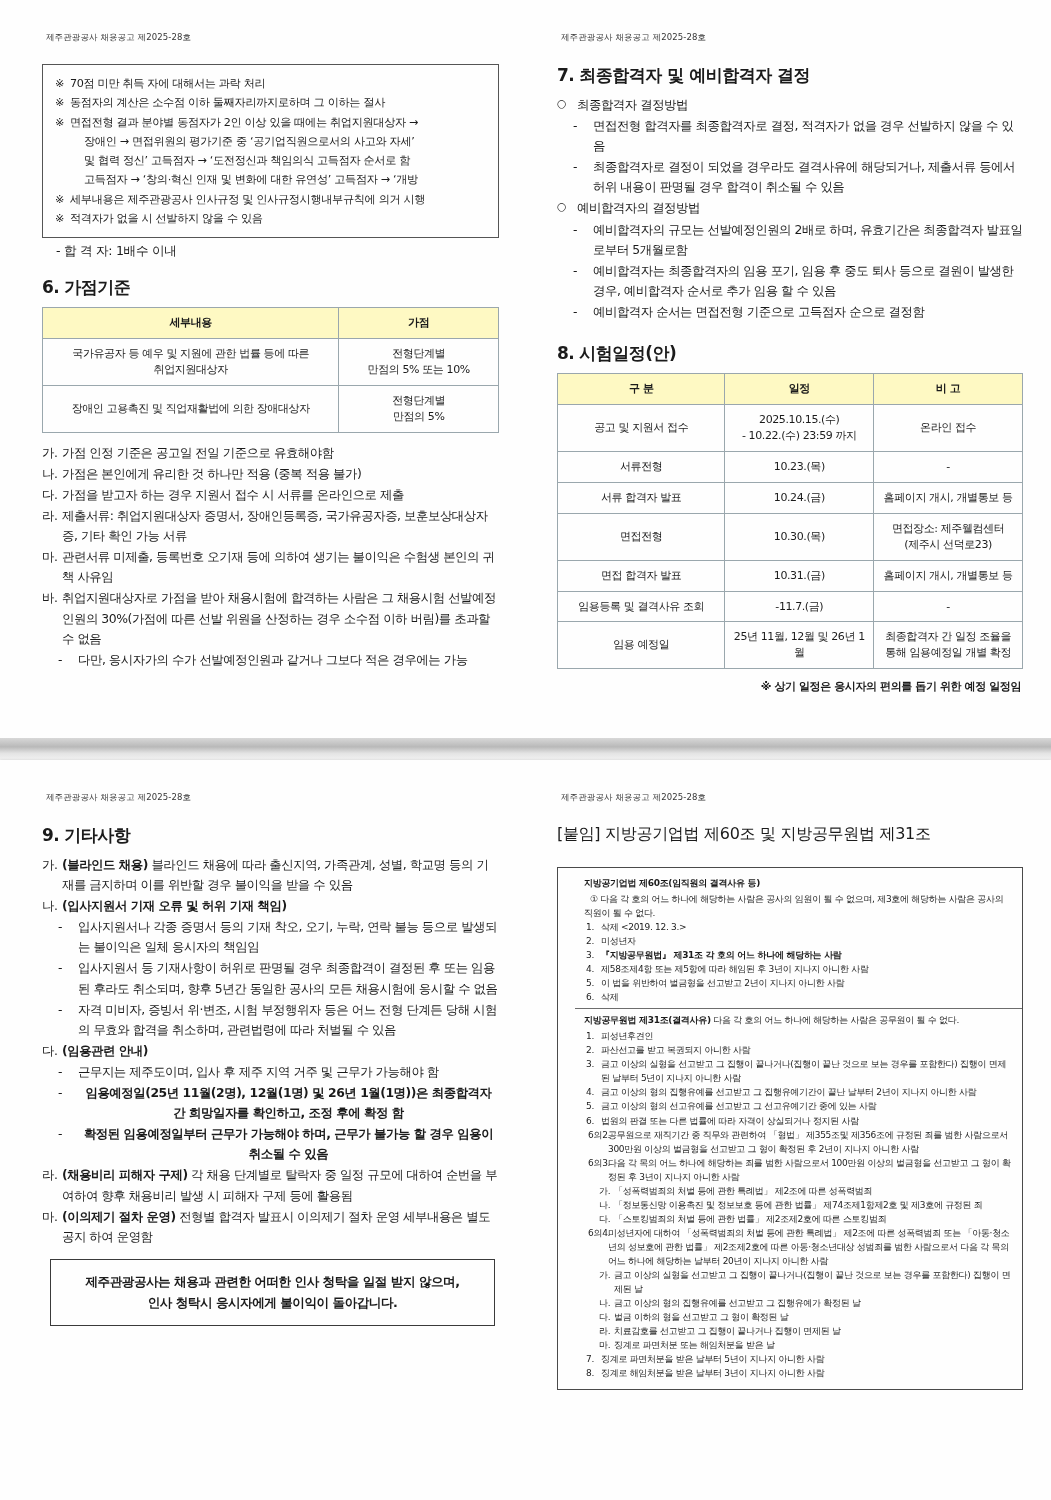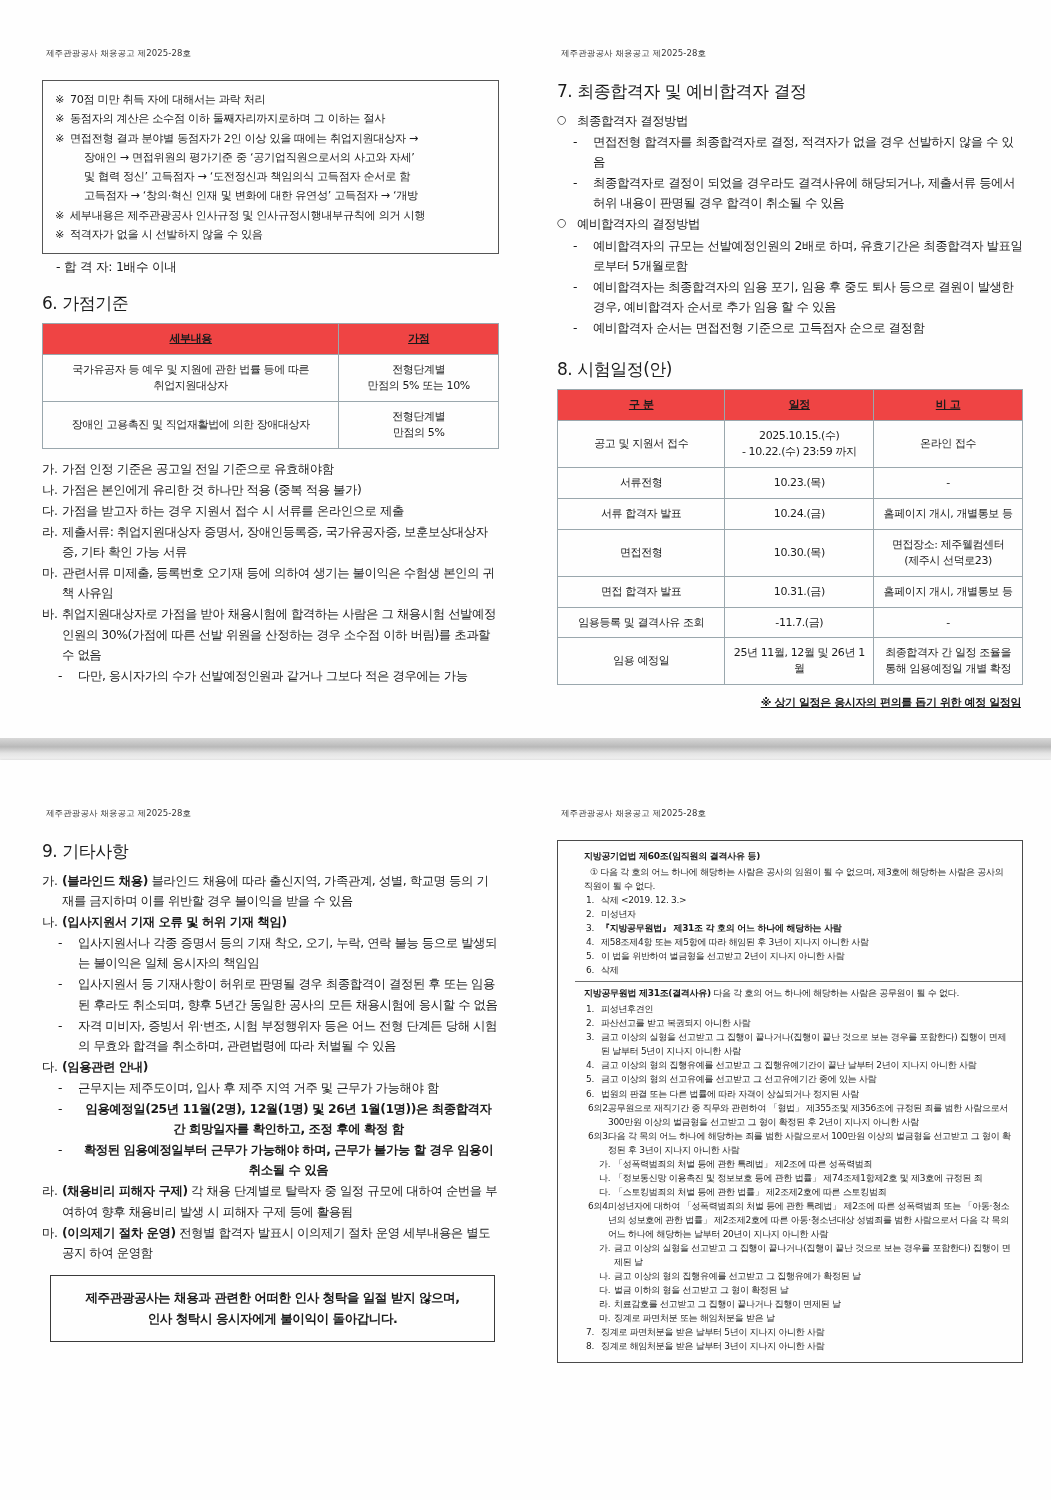--- a/index.html
+++ b/index.html
@@ -11,42 +11,42 @@
     overflow:hidden;
   }
   .sheet{
     position:absolute;left:0;width:1051px;background:#fefefe;
     box-shadow:0 1px 3px rgba(0,0,0,.28);
   }
   #sheet-top{top:0;height:738px;}
   #sheet-bottom{top:760px;height:740px;}
   .gap{position:absolute;left:0;width:1051px;top:738px;height:22px;
        background:linear-gradient(to bottom,#d8d8d8 0%,#b9b9b9 40%,#e4e4e4 70%,#f2f2f2 100%);}
-  .page{position:absolute;top:16px;height:100%;box-sizing:border-box;}
+  .page{position:absolute;top:0;height:100%;box-sizing:border-box;}
   .page-l{left:0;width:525px;padding:32px 26px 0 42px;}
   .page-r{left:525px;width:526px;padding:32px 28px 0 32px;}
   .runhead{font-size:8.5px;color:#333;letter-spacing:.1px;margin:0 0 20px 4px;white-space:nowrap;}
-  .h2{font-size:17px;font-weight:normal;margin:0 0 8px 0;letter-spacing:-.5px;}
+  .h2{font-size:17px;font-weight:bold;margin:0 0 8px 0;letter-spacing:-.5px;}
   .h2 .num{margin-right:5px;}
   .h2-app{font-size:16px;font-weight:normal;margin:14px 0 22px 0;letter-spacing:-.3px;}
   .notebox{
     border:1px solid #555;padding:9px 14px 9px 12px;margin:0 0 4px 0;
     font-size:11.2px;line-height:1.72;letter-spacing:-.35px;
   }
   .notebox .ln{display:block;text-indent:0;padding-left:15px;position:relative;}
   .notebox .ln .mk{position:absolute;left:0;top:0;}
   .notebox .cont{display:block;padding-left:29px;}
   .afterbox{font-size:12.6px;margin:5px 0 16px 14px;letter-spacing:-.3px;}
   table.tbl{border-collapse:collapse;width:100%;font-size:11px;margin:0 0 10px 0;}
   table.tbl th,table.tbl td{border:1px solid #9aa7ad;padding:7px 5px;text-align:center;
     letter-spacing:-.4px;line-height:1.45;vertical-align:middle;}
-  table.tbl th{background:#ef4444;font-weight:bold;text-decoration:underline;}
+  table.tbl th{background:#fef9c3;font-weight:bold;}
   .tbl-sched{font-size:10.3px;}
   .tbl-sched th,.tbl-sched td{padding:6px 3px;}
-  .tblnote{font-size:11px;font-weight:bold;text-align:right;margin:2px 2px 0 0;letter-spacing:-.4px;text-decoration:underline;}
+  .tblnote{font-size:11px;font-weight:bold;text-align:right;margin:2px 2px 0 0;letter-spacing:-.4px;}
   ul.lst{list-style:none;margin:0;padding:0;font-size:12.4px;line-height:1.62;letter-spacing:-.45px;}
   ul.lst li{position:relative;padding-left:20px;margin:0 0 1px 0;}
   ul.lst li .mk{position:absolute;left:0;top:0;}
   ul.lst li.ind{padding-left:36px;}
   ul.lst li.ind .mk{left:16px;}
   ul.lst li.circ .mk{left:0;font-size:11px;}
   .bold{font-weight:bold;}
   .uline{text-underline-offset:3px;text-align:center;}
   .warnbox{border:1px solid #3a3a3a;padding:11px 8px;margin:12px 4px 0 8px;
     text-align:center;font-size:12.6px;font-weight:bold;line-height:1.7;letter-spacing:-.5px;}
@@ -213,20 +213,21 @@
 
     <div class="warnbox" id="p3-warn">
         <div>제주관광공사는 채용과 관련한 어떠한 인사 청탁을 일절 받지 않으며,</div>
         <div>인사 청탁시 응시자에게 불이익이 돌아갑니다.</div>
       </div>
   </div>
 
   <div class="page page-r">
     <div class="runhead">제주관광공사 채용공고 제2025-28호</div>
 
+    <div class="h2-app">[붙임] 지방공기업법 제60조 및 지방공무원법 제31조</div>
 
     <div class="lawbox">
       <div class="lawtitle">지방공기업법 제60조(임직원의 결격사유 등)</div>
       <div class="lawp">① 다음 각 호의 어느 하나에 해당하는 사람은 공사의 임원이 될 수 없으며, 제3호에 해당하는 사람은 공사의 직원이 될 수 없다.</div>
       <div id="law1-items">
           <div class="lw w1"><span class="mk">1.</span><span>삭제 &lt;2019. 12. 3.&gt;</span></div>
           <div class="lw w1"><span class="mk">2.</span><span>미성년자</span></div>
           <div class="lw w1"><span class="mk">3.</span><span class="bold uline">『지방공무원법』 제31조 각 호의 어느 하나에 해당하는 사람</span></div>
           <div class="lw w1"><span class="mk">4.</span><span>제58조제4항 또는 제5항에 따라 해임된 후 3년이 지나지 아니한 사람</span></div>
           <div class="lw w1"><span class="mk">5.</span><span>이 법을 위반하여 벌금형을 선고받고 2년이 지나지 아니한 사람</span></div>

